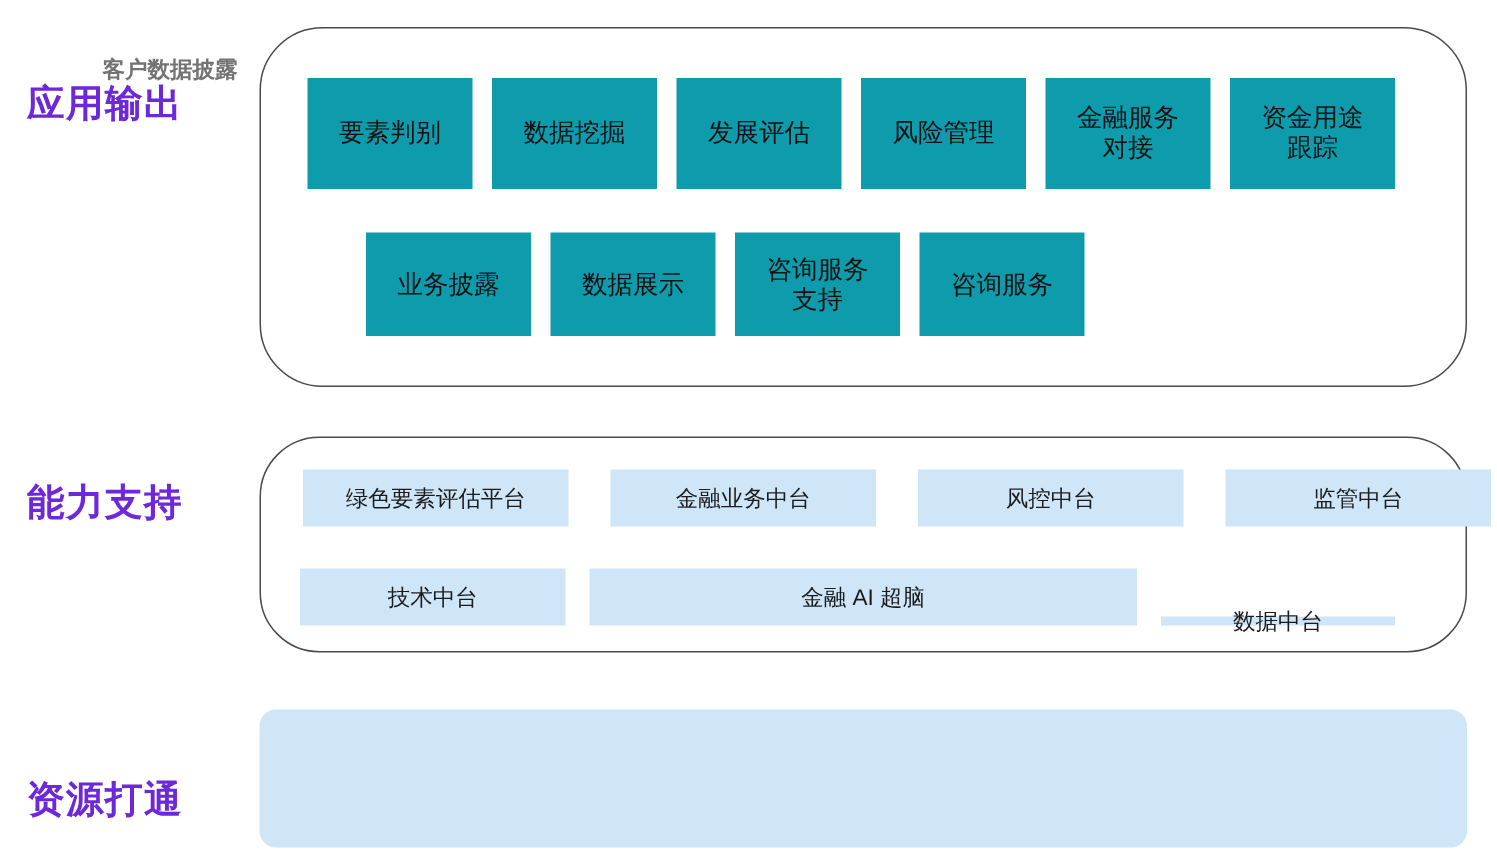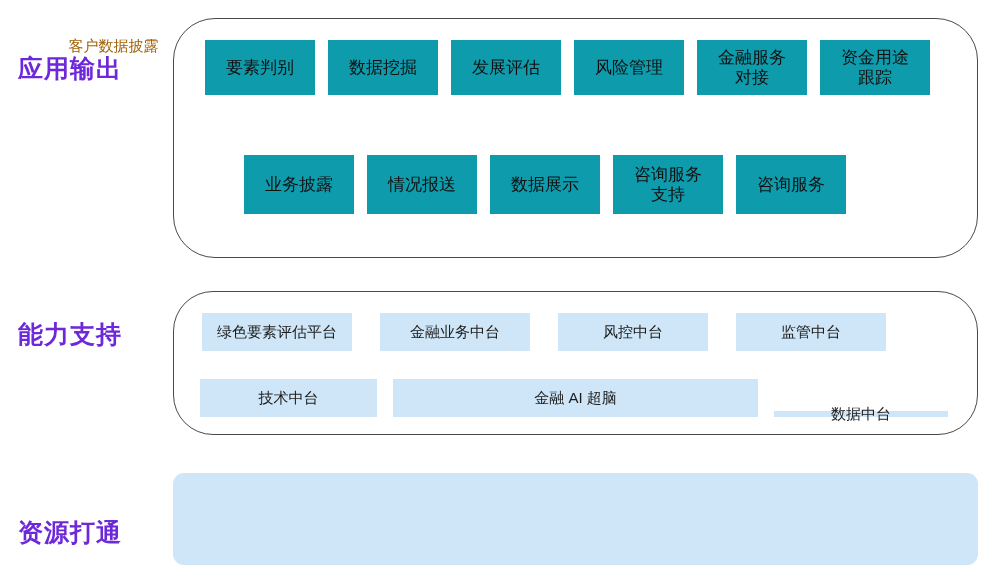--- a/index.html
+++ b/index.html
@@ -89,30 +89,30 @@
     display: flex;
     align-items: center;
     justify-content: center;
     text-align: center;
     box-sizing: border-box;
     white-space: pre-line;
   }
 
   #row-app-1 {
     left: 205px;
-    top: 40px;
-    height: 55px;
+    top: 52px;
+    height: 74px;
     gap: 13px;
   }
   #row-app-1 .card-teal { width: 110px; }
 
   #row-app-2 {
     left: 244px;
     top: 155px;
-    height: 59px;
+    height: 69px;
     gap: 13px;
   }
   #row-app-2 .card-teal { width: 110px; }
 
   
   .card-blue {
     background: #cee6f7;
     color: #1b1b1b;
     font-size: 15px;
     display: flex;
@@ -122,49 +122,50 @@
     box-sizing: border-box;
     white-space: nowrap;
   }
 
   #row-ability-1 {
     left: 202px;
     top: 313px;
     height: 38px;
     gap: 28px;
   }
-  #row-ability-1 .card-blue { width: 150px; }
+  #row-ability-1 .card-blue { width: 177px; }
 
   #row-ability-2 {
     left: 200px;
     top: 379px;
     height: 38px;
     gap: 16px;
   }
   .cap-tech  { width: 177px; }
   .cap-ai    { width: 365px; }
-  .cap-data  { width: 174px; margin-top: 32px; }
+  .cap-data  { width: 156px; margin-top: 32px; }
 
   
   #row-resource {
     left: 173px;
     top: 473px;
     width: 805px;
     height: 92px;
     display: flex;
     align-items: center;
     justify-content: space-around;
     padding: 0 22px;
     box-sizing: border-box;
   }
   .resource-item {
     font-size: 15px;
-    color: #a16207;
+    color: #737373;
     white-space: nowrap;
     text-align: center;
+    font-weight: bold;
   }
 </style>
 </head>
 <body>
 
 <div class="diagram">
 
   <div class="section-label" id="label-app">应用输出</div>
 
   <div class="section-label" id="label-ability">能力支持</div>
@@ -179,21 +180,20 @@
     <div class="card-teal">发展评估</div>
     <div class="card-teal">风险管理</div>
     <div class="card-teal">金融服务
 对接</div>
     <div class="card-teal">资金用途
 跟踪</div>
   </div>
 
   <div class="row" id="row-app-2">
     <div class="card-teal">业务披露</div>
-    <div class="card-teal">情况报送</div>
     <div class="card-teal">数据展示</div>
     <div class="card-teal">咨询服务
 支持</div>
     <div class="card-teal">咨询服务</div>
   </div>
 
   <div class="panel-outline" id="panel-ability"></div>
 
   <div class="row" id="row-ability-1">
     <div class="card-blue">绿色要素评估平台</div>

